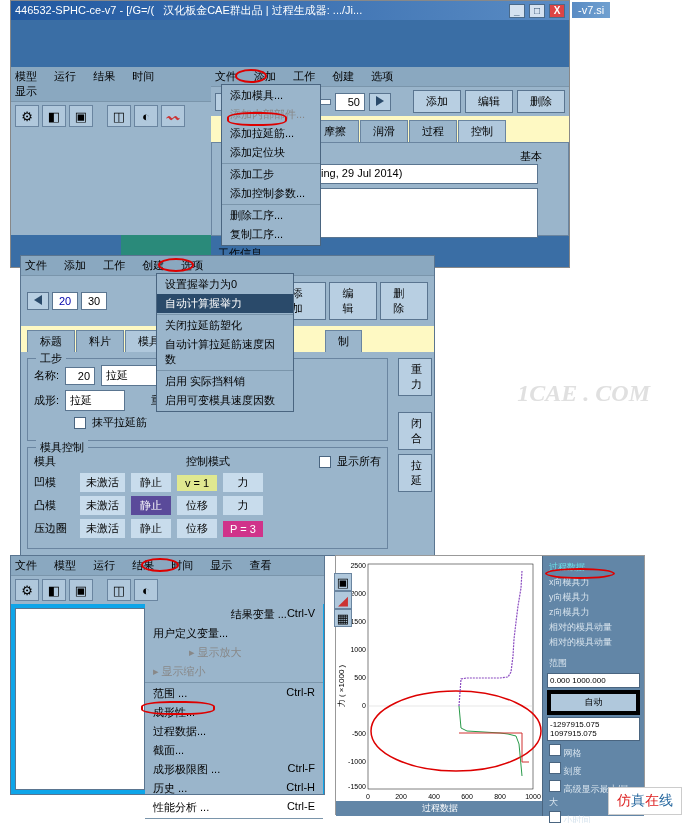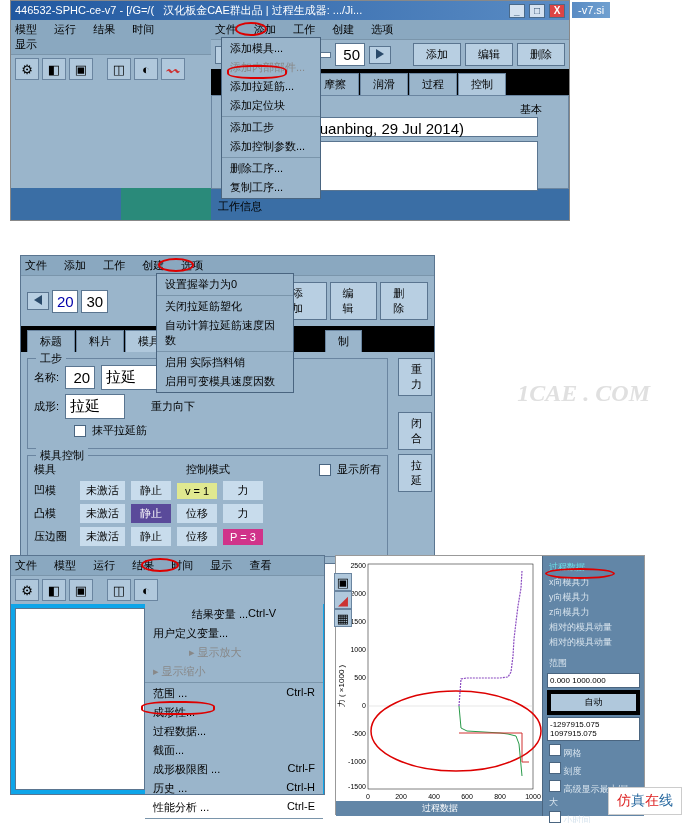--- a/index.html
+++ b/index.html
@@ -7,25 +7,25 @@
   
   
   .topwin { position: absolute; left: 10px; top: 0; width: 560px; background: #3a6ea5; border: 1px solid #888; }
   .titlebar { background: linear-gradient(to right, #2158a0, #5a8cc4); color: #fff; padding: 2px 4px; display: flex; align-items: center; justify-content: space-between; font-size: 11px; }
   .titlebar .controls span { display: inline-block; width: 16px; height: 14px; background: #d4e2f0; border: 1px solid #4a6a8a; text-align: center; line-height: 12px; color: #2a4a6a; font-weight: bold; margin-left: 1px; font-size: 10px; }
   .titlebar .controls .close { background: #d44; color: #fff; }
   .menubar { background: #8aa8c0; color: #000; padding: 2px 4px; font-size: 11px; }
   .menubar span { margin-right: 14px; display: inline-block; }
   .toolbar { background: #9ab5cb; padding: 3px 4px; display: flex; align-items: center; gap: 3px; border-top: 1px solid #7a95ab; }
   .tbtn { width: 24px; height: 22px; background: #b0c8dc; border: 1px solid #6a85a0; display: inline-flex; align-items: center; justify-content: center; font-size: 13px; }
-  .tabbar { background: #000000; padding: 4px 6px 0; display: flex; gap: 1px; }
+  .tabbar { background: #fef9c3; padding: 4px 6px 0; display: flex; gap: 1px; }
   .tab { background: #9ab5cb; border: 1px solid #6a85a0; border-bottom: none; padding: 3px 12px; font-size: 11px; }
   .tab.active { background: #b0c8dc; }
   .panel { background: #9ab5cb; padding: 6px; border: 1px solid #6a85a0; }
-  .input { background: #fff; border: 1px solid #5a7590; padding: 2px 4px; font-size: 15px; }
+  .input { background: #fff; border: 1px solid #5a7590; padding: 2px 4px; font-size: 11px; }
   .btn { background: #b8cfe2; border: 1px solid #5a7590; padding: 3px 12px; font-size: 11px; }
   .redmark { border: 2px solid #d00; border-radius: 50%; position: absolute; pointer-events:none; }
   
   
   .ddmenu { position: absolute; background: #9ab5cb; border: 1px solid #4a6580; padding: 1px 0; min-width: 100px; }
   .ddmenu .item { padding: 2px 8px; font-size: 11px; }
   .ddmenu .item.hover { background: #2a4a6a; color: #fff; }
   .ddmenu .sep { border-top: 1px solid #7a95ab; margin: 1px 0; }
   
   
@@ -62,21 +62,21 @@
 <div class="topwin">
   <div class="titlebar">
     <span><span>446532-SPHC-ce-v7 - [/G=/(</span>
     <span style="margin-left:6px;">汉化板金CAE群出品 | 过程生成器: .../Ji...</span></span>
     <span class="controls">
       <span>_</span>
       <span>□</span>
       <span class="close">X</span>
     </span>
   </div>
-  <div style="display:flex;">
+  <div style="display:flex;margin-top:47px;">
     <div style="width:200px;">
       <div class="menubar">
         <span>模型</span>
         <span>运行</span>
         <span>结果</span>
         <span>时间</span>
         <span>显示</span>
       </div>
       <div class="toolbar">
         <span class="tbtn">⚙</span>
@@ -219,20 +219,21 @@
     </div>
     <div style="width:40px;padding:6px 4px;">
       <div class="btn" style="width:34px;margin-bottom:16px;">重力</div>
       <div class="btn" style="width:34px;margin-bottom:4px;">闭合</div>
       <div class="btn" style="width:34px;">拉延</div>
     </div>
   </div>
 
   <div class="ddmenu" style="left:135px;top:17px;width:138px;">
     <div class="item">设置握举力为0</div>
+    <div class="item hover">自动计算握举力</div>
     <div class="sep"></div>
     <div class="item">关闭拉延筋塑化</div>
     <div class="item">自动计算拉延筋速度因数</div>
     <div class="sep"></div>
     <div class="item">启用 实际挡料销</div>
     <div class="item">启用可变模具速度因数</div>
   </div>
 </div>
 
 <div class="watermark">1CAE . COM</div>
@@ -252,21 +253,21 @@
     <span class="tbtn">⚙</span>
     <span class="tbtn">◧</span>
     <span class="tbtn">▣</span>
     <span style="width:8px;"></span>
     <span class="tbtn">◫</span>
     <span class="tbtn">◐</span>
   </div>
   <div style="display:flex;height:190px;">
     <div style="width:130px;background:#fff;border:1px solid #5a7590;margin:4px 0 4px 4px;"></div>
     <div class="ddmenu" style="position:relative;left:0;top:0;width:178px;border:none;">
-      <div class="item" style="display:flex;justify-content:center;">
+      <div class="item" style="display:flex;justify-content:flex-end;">
           <span>结果变量 ...</span>
           <span>Ctrl-V</span>
         </div>
       <div class="item">用户定义变量...</div>
       <div class="item" style="color:#888;padding-left:44px;">▸ 显示放大</div>
       <div class="item" style="color:#888;">▸ 显示缩小</div>
       <div class="sep"></div>
       <div class="item" style="display:flex;justify-content:space-between;">
           <span>范围 ...</span>
           <span>Ctrl-R</span>

